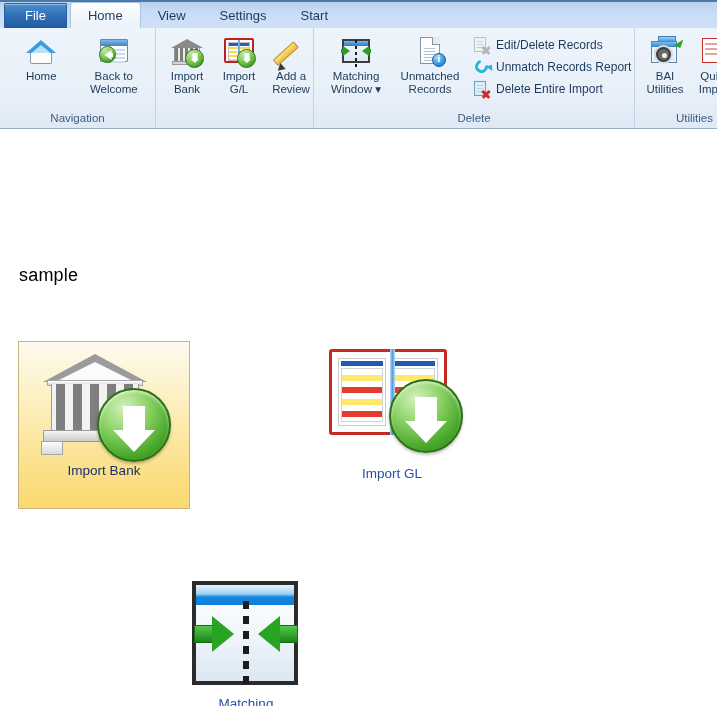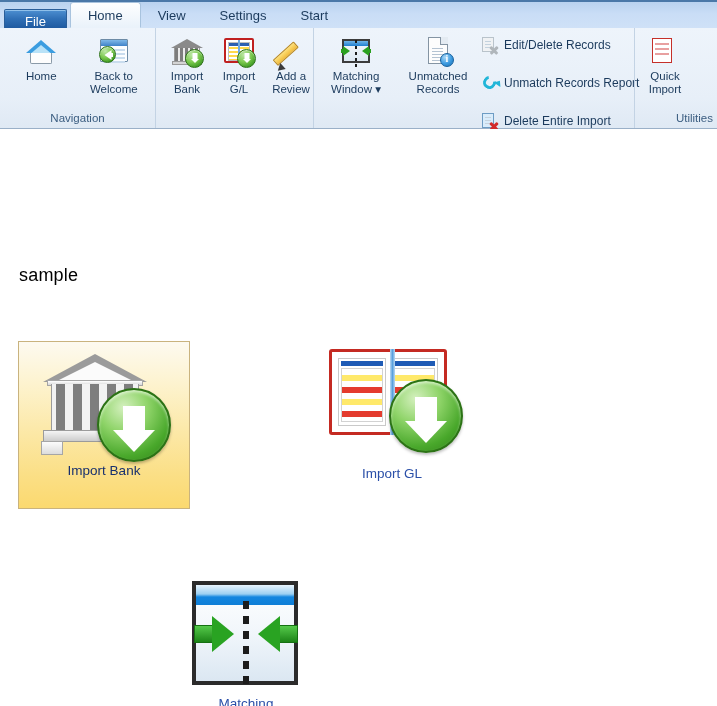--- a/index.html
+++ b/index.html
@@ -36,21 +36,21 @@
     color: #1b3a5c;
     position: relative;
     cursor: default;
     white-space: nowrap;
   }
   .tab.file {
     background: linear-gradient(to bottom, #4d8fd1 0%, #2f6fb5 50%, #1f5aa0 100%);
     color: #ffffff;
     border: 1px solid #2a5e99;
     border-bottom: none;
-    height: 19px;
+    height: 25px;
     line-height: 24px;
     border-radius: 2px 2px 0 0;
     padding: 0 20px;
     margin-right: 3px;
     box-shadow: inset 0 1px 0 #8fc0ea;
   }
   .tab.active {
     background: linear-gradient(to bottom, #fdfeff 0%, #f2f7fc 60%, #eaf2fa 100%);
     border: 1px solid #a8c3de;
     border-bottom: 1px solid #eaf2fa;
@@ -104,21 +104,21 @@
   .bigbtn .bi { width: 34px; height: 34px; position: relative; margin-bottom: 2px; }
   .bigbtn .blabel {
     font-size: 11.5px;
     color: #1b3a5c;
     line-height: 13px;
     word-wrap: break-word;
     width: 54px;
   }
 
   
-  .smalllist { display: flex; flex-direction: column; justify-content: flex-start; padding-top: 2px; gap: 16px; }
+  .smalllist { display: flex; flex-direction: column; justify-content: flex-start; padding-top: 2px; }
   .smallbtn {
     display: flex; align-items: center; height: 22px;
     padding: 0 4px 0 2px; cursor: default;
   }
   .smallbtn .si { width: 17px; height: 17px; margin-right: 6px; position: relative; flex: 0 0 17px; }
   .smallbtn .slabel { font-size: 12px; color: #1b3a5c; white-space: nowrap; }
 
   
   .ic { position: absolute; inset: 0; }
 
@@ -471,21 +471,21 @@
               <div class="mw-dash"></div>
               <div class="mw-bar l"></div>
                 <div class="mw-ar l"></div>
               <div class="mw-bar r"></div>
                 <div class="mw-ar r"></div>
             </div>
           </div>
           <div class="blabel" style="width:62px">Matching Window ▾</div>
         </div>
 
-        <div class="bigbtn" style="width:62px;margin-left:20px">
+        <div class="bigbtn" style="width:62px;margin-left:12px">
           <div class="bi">
             <div class="ic">
               <div class="doc">
                 <div class="ln" style="top:10px"></div>
                   <div class="ln" style="top:13px"></div>
                 <div class="ln" style="top:16px"></div>
                   <div class="ln" style="top:19px"></div>
                 <div class="ln" style="top:22px"></div>
               </div>
               <div class="bluedot"></div>
@@ -528,20 +528,34 @@
           </div>
 
         </div>
       </div>
       <div class="rgroup-label">Delete</div>
     </div>
 
     <div class="rgroup" style="width:83px">
       <div class="rgroup-items" style="justify-content:flex-start">
 
+        <div class="bigbtn" style="width:50px">
+          <div class="bi">
+            <div class="ic">
+              <div class="bai-tabtop"></div>
+              <div class="bai-win">
+                  <div class="tb"></div>
+                  <div class="bai-grid"></div>
+                </div>
+              <div class="bai-gear"></div>
+              <div class="greenchk"></div>
+            </div>
+          </div>
+          <div class="blabel" style="width:50px">BAI Utilities</div>
+        </div>
 
         <div class="bigbtn" style="width:50px">
           <div class="bi">
             <div class="ic">
                 <div class="qi-doc">
                   <i style="top:4px"></i>
                   <i style="top:9px"></i>
                   <i style="top:14px"></i>
                 </div>
               </div>

